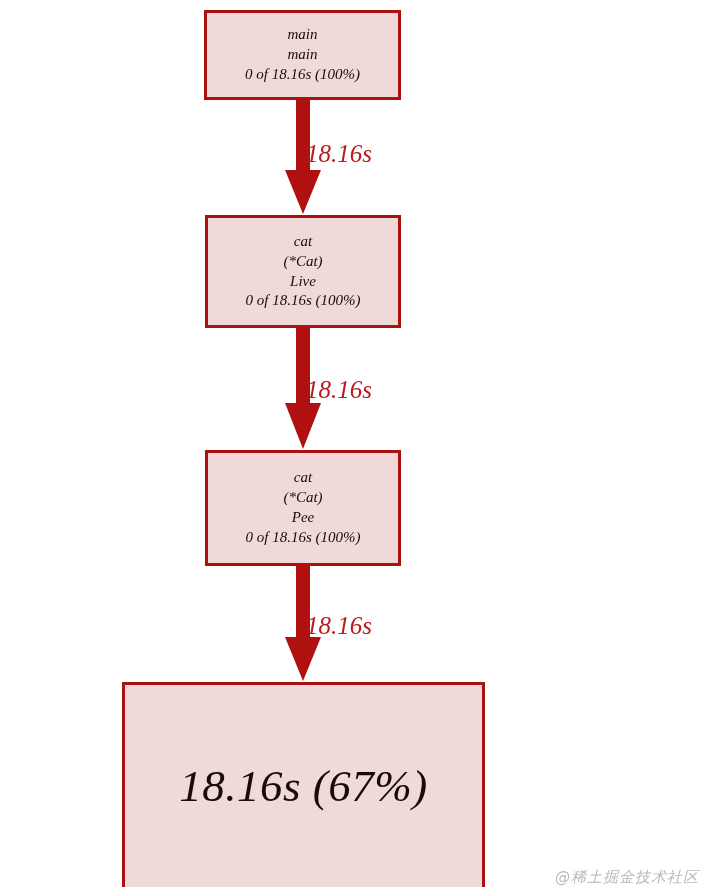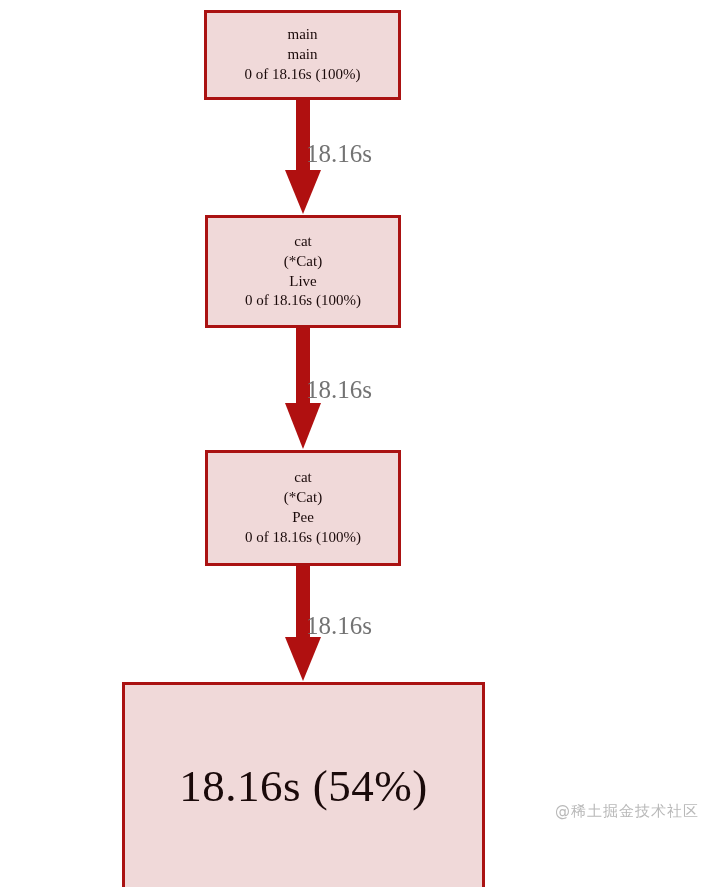--- a/index.html
+++ b/index.html
@@ -15,20 +15,21 @@
     overflow: hidden;
     font-family: "Liberation Serif", "DejaVu Serif", serif;
     color: #000000;
   }
 
   #graph {
     position: absolute;
     inset: 0;
     width: 716px;
     height: 677px;
+    font-style: italic;
   }
 
   .node {
     position: absolute;
     box-sizing: border-box;
     background: #f0d9d9;
     border: 3px solid #aa1212;
     display: flex;
     flex-direction: column;
     align-items: center;
@@ -86,33 +87,33 @@
     top: 0;
     width: 716px;
     height: 887px;
     z-index: 2;
     pointer-events: none;
   }
 
   .edge-label {
     position: absolute;
     font-size: 25px;
-    color: #737373;
+    color: #b91c1c;
     white-space: nowrap;
     z-index: 4;
     font-family: "Liberation Serif", "DejaVu Serif", serif;
   }
   #edge-label-1 { left: 306px; top: 140px; }
   #edge-label-2 { left: 306px; top: 376px; }
   #edge-label-3 { left: 306px; top: 612px; }
 
   #watermark {
     position: absolute;
     left: 555px;
-    top: 802px;
+    top: 868px;
     font-size: 15px;
     color: #b9b9b9;
     letter-spacing: 1px;
     z-index: 6;
     white-space: nowrap;
     font-family: "DejaVu Sans", "Liberation Sans", sans-serif;
   }
 </style>
 </head>
 <body>
@@ -151,21 +152,21 @@
   </div>
 
   <div class="node" id="node-cat-pee">
     <span class="line">cat</span>
     <span class="line">(*Cat)</span>
     <span class="line">Pee</span>
     <span class="line">0 of 18.16s (100%)</span>
   </div>
 
   <div class="node" id="node-runtime">
-    <span class="line">18.16s (54%)</span>
+    <span class="line">18.16s (67%)</span>
   </div>
 
   <div class="edge-label" id="edge-label-1">18.16s</div>
   <div class="edge-label" id="edge-label-2">18.16s</div>
   <div class="edge-label" id="edge-label-3">18.16s</div>
 
   <div id="watermark">@稀土掘金技术社区</div>
 
 </div>
 

